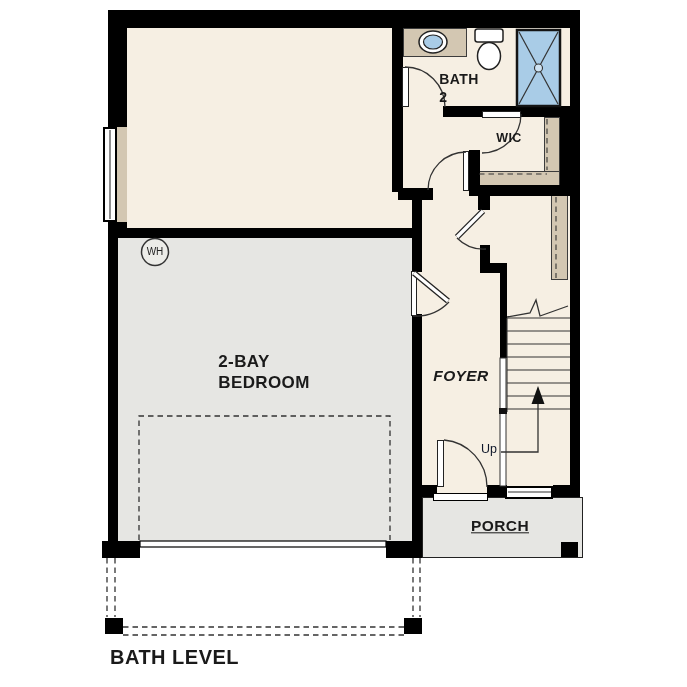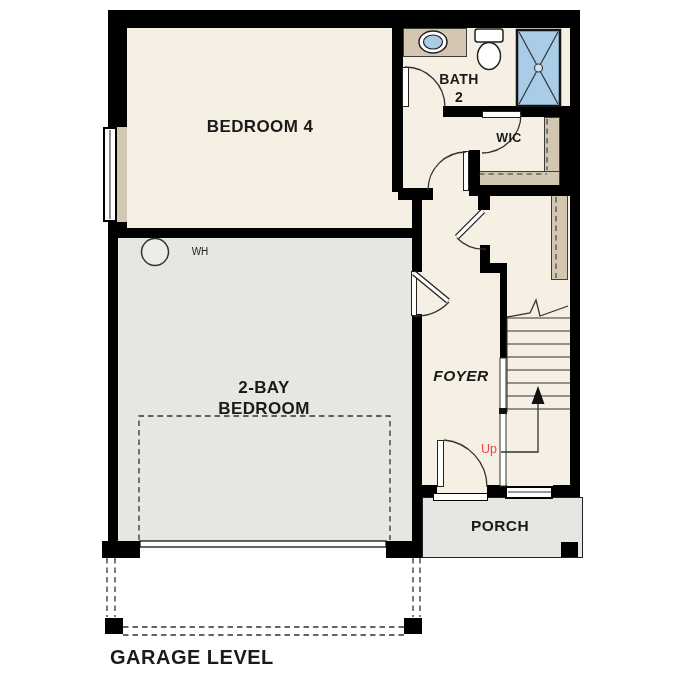--- a/index.html
+++ b/index.html
@@ -9,21 +9,21 @@
   html,body{margin:0;padding:0;background:#ffffff;}
   .plan{position:relative;width:687px;height:687px;background:#ffffff;overflow:hidden;
         font-family:"Liberation Sans",sans-serif;}
   .floor{position:absolute;background:var(--floor);}
   .conc{position:absolute;background:var(--concrete);}
   .wall{position:absolute;background:var(--wall);}
   .tan{position:absolute;background:var(--millwork);border:1px solid #3c3c3c;box-sizing:border-box;}
   .tan.noborder{border:none;}
   .white{position:absolute;background:#ffffff;box-sizing:border-box;}
   .label{position:absolute;color:var(--ink);font-weight:bold;white-space:nowrap;
-         transform:translate(-50%,-50%);letter-spacing:.4px;text-align:center;line-height:1.25;}
+         transform:translate(-50%,-50%);letter-spacing:.4px;text-align:left;line-height:1.25;}
   svg.overlay{position:absolute;left:0;top:0;pointer-events:none;}
   .ln{stroke:var(--line);fill:none;stroke-width:1.3px;}
   .thin{stroke-width:1.1px;}
   .dash{stroke-dasharray:5.5 4;}
 </style>
 </head>
 <body>
 
 <div class="plan">
 
@@ -151,29 +151,28 @@
       <ellipse cx="433" cy="42" rx="14" ry="11" fill="#ffffff" stroke="#222" stroke-width="1.5"></ellipse>
       <ellipse cx="433" cy="42" rx="9.5" ry="7" fill="var(--fixture-blue)" stroke="#222" stroke-width="1.2"></ellipse>
     </g>
     <g>
       <rect x="475" y="29" width="28" height="13" rx="2.5" fill="#ffffff" stroke="#222" stroke-width="1.5"></rect>
       <ellipse cx="489" cy="56" rx="11.5" ry="13.5" fill="#ffffff" stroke="#222" stroke-width="1.5"></ellipse>
     </g>
     <circle cx="155" cy="252" r="13.5" fill="#ecece8" stroke="#333" stroke-width="1.5"></circle>
   </svg>
 
-  <div class="label" style="left:260px;top:127px;font-size:17px;">BEDROOM 4</div>
   <div class="label" style="left:459px;top:88px;font-size:14px;">
     <div>BATH</div>
     <div>2</div>
   </div>
   <div class="label" style="left:509px;top:139px;font-size:12.5px;">WIC</div>
   <div class="label" style="left:461px;top:376px;font-size:15.5px;font-style:italic;">FOYER</div>
-  <div class="label" style="left:264px;top:398px;font-size:17px;">
+  <div class="label" style="left:264px;top:372px;font-size:17px;">
     <div>2-BAY</div>
     <div>BEDROOM</div>
   </div>
-  <div class="label" style="left:500px;top:526px;font-size:15.5px;">PORCH</div>
-  <div class="label" style="left:489px;top:450px;font-size:12.5px;font-weight:normal;letter-spacing:0;color:#ef4444;">Up</div>
-  <div class="label" style="left:155px;top:252px;font-size:10px;font-weight:normal;letter-spacing:0;color:#222;margin-left:45px;">WH</div>
-  <div class="label" style="left:110px;top:657px;transform:translate(0,-50%);font-size:20px;letter-spacing:.5px;">GARAGE LEVEL</div>
+  <div class="label" style="left:500px;top:526px;font-size:15.5px;text-decoration:underline;">PORCH</div>
+  <div class="label" style="left:489px;top:450px;font-size:12.5px;font-weight:normal;letter-spacing:0;color:#0f172a;">Up</div>
+  <div class="label" style="left:155px;top:252px;font-size:10px;font-weight:normal;letter-spacing:0;color:#222;">WH</div>
+  <div class="label" style="left:110px;top:657px;transform:translate(0,-50%);font-size:20px;letter-spacing:.5px;">BATH LEVEL</div>
 
 </div>
 
 </body></html>

